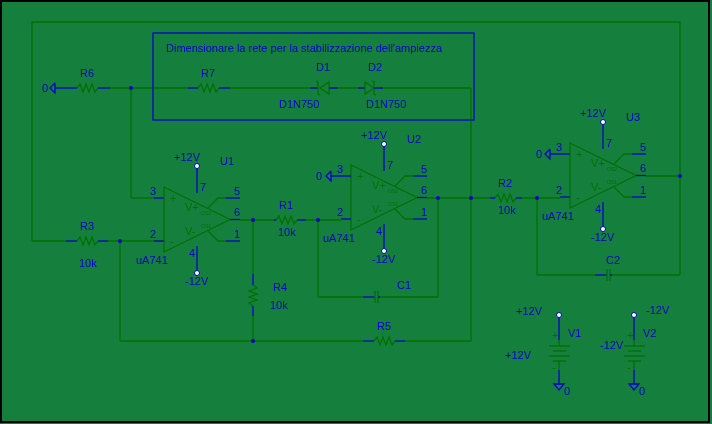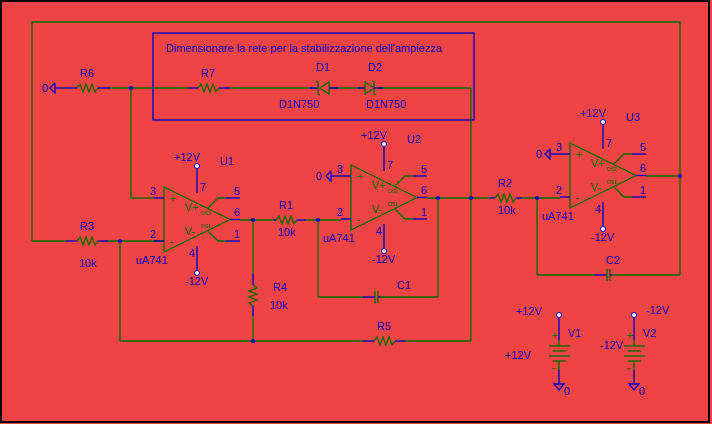--- a/index.html
+++ b/index.html
@@ -1,17 +1,17 @@
 <!DOCTYPE html>
 <html><head>
 <meta charset="utf-8">
 <style>
   html, body { margin:0; padding:0; background:#ffffff; }
   body { width:712px; height:424px; overflow:hidden; }
-  #canvas { position:absolute; left:0; top:0; width:712px; height:424px; background:#ef4444; }
+  #canvas { position:absolute; left:0; top:0; width:712px; height:424px; background:#15803d; }
   svg text { font-family:"Liberation Sans", sans-serif; font-size:11px; fill:#0000cc; }
   .w { stroke:#007000; stroke-width:1.3; fill:none; }
   .b { stroke:#0000cc; stroke-width:1.3; fill:none; }
   .dot { fill:#0000cc; }
 </style>
 </head>
 <body>
 
 <div id="canvas">
 <svg width="712" height="424" viewBox="0 0 712 424">

